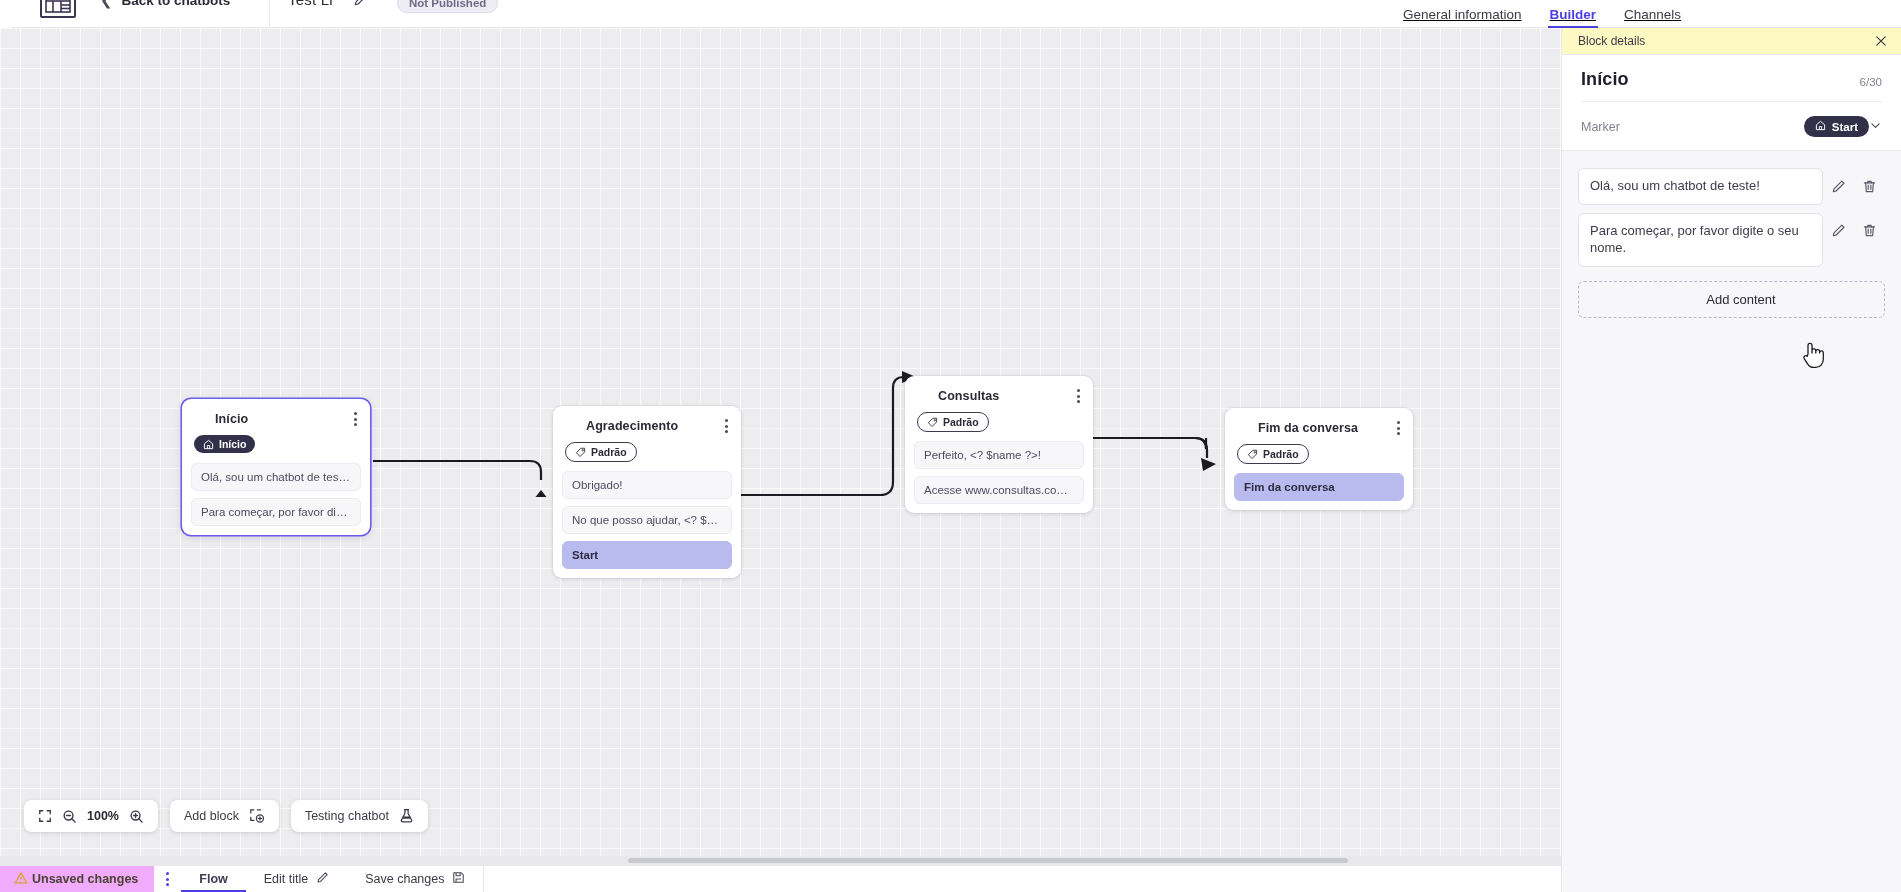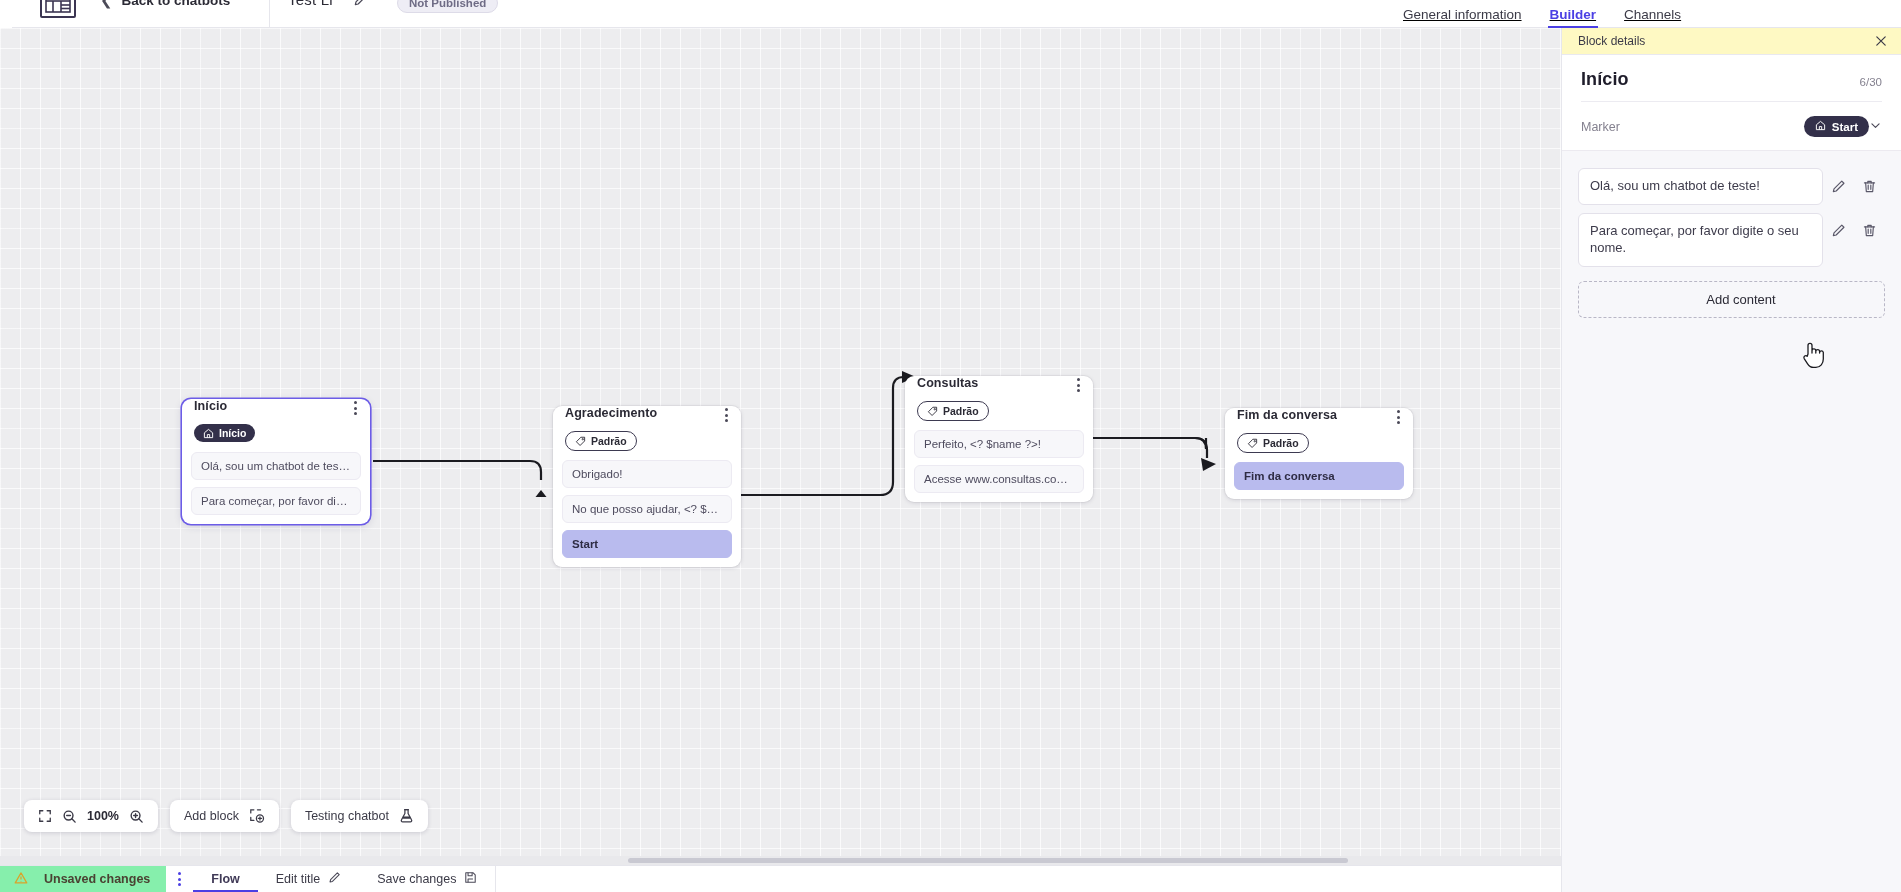--- a/index.html
+++ b/index.html
@@ -86,22 +86,23 @@
     background: #ffffff;
     border-radius: 9px;
     box-shadow: 0 1px 4px rgba(30,26,60,.13), 0 0 0 1px rgba(0,0,0,.04);
     padding: 0 0 9px 0;
     width: 188px;
   }
   .node.selected {
     box-shadow: 0 0 0 1.6px #6c5ce7, 0 2px 8px rgba(40,30,90,.16);
   }
   .node-head {
-    display: flex; align-items: flex-start; justify-content: space-between;
-    padding: 0 10px 0 12px;
+    display: flex; align-items: center; justify-content: space-between;
+    padding: 11px 10px 0 12px;
+    margin-left: 21px;
   }
   .node-title {
     font-size: 12.5px; color: #2b2a35; font-weight: 600; letter-spacing: .1px;
   }
   .kebab {
     display: flex; flex-direction: column; gap: 2.5px; align-items: center;
     padding: 2px 3px; cursor: pointer;
   }
   .kebab i { width: 3px; height: 3px; border-radius: 50%; background: #4a4857; display:block; }
   .tag-row { padding: 7px 12px 9px 12px; }
@@ -155,22 +156,22 @@
   .pill svg { display: block; }
   .icon-btn { display: flex; align-items: center; cursor: pointer; }
 
   
   .statusbar {
     position: absolute; left: 0; bottom: 0; width: 1561px; height: 27px;
     background: #ffffff; border-top: 1px solid #e6e6ec;
     display: flex; align-items: stretch;
   }
   .unsaved {
-    display: flex; align-items: center; gap: 16px;
-    background: #86efac; color: #4a4232; padding: 0 16px 0 14px;
+    display: flex; align-items: center; gap: 4px;
+    background: #f0abfc; color: #4a4232; padding: 0 16px 0 14px;
     font-size: 12.5px; font-weight: 600; white-space: nowrap;
   }
   .sb-kebab {
     display: flex; flex-direction: column; gap: 2.5px; align-items: center; justify-content: center;
     padding: 0 12px; cursor: pointer;
   }
   .sb-kebab i { width: 3px; height: 3px; border-radius: 50%; background: #4b3fe4; display: block; }
   .sb-item {
     display: flex; align-items: center; gap: 8px; padding: 0 18px;
     font-size: 12.5px; color: #3b3a47; cursor: pointer; position: relative;

